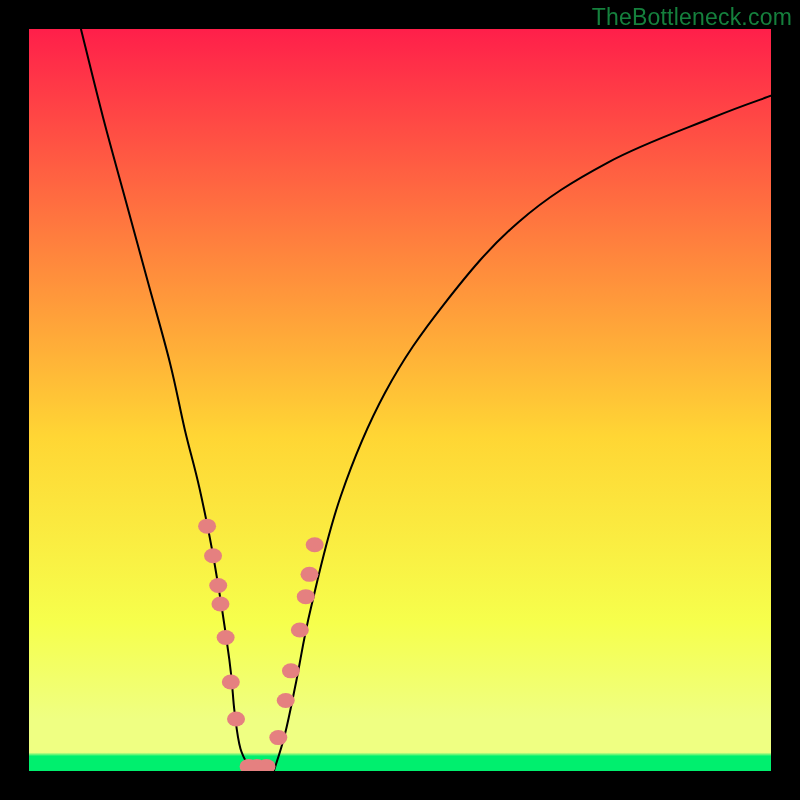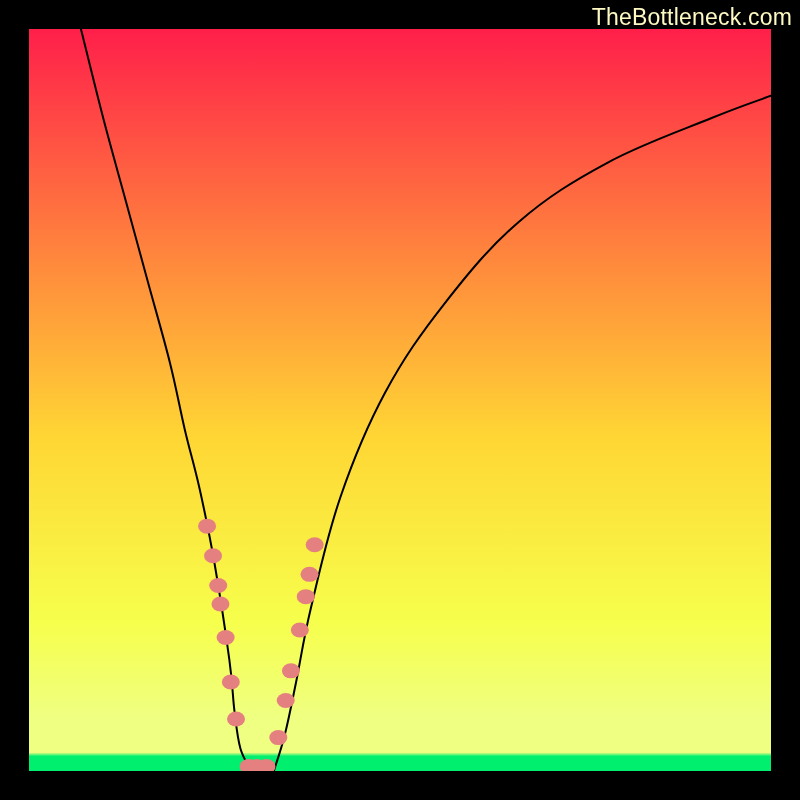--- a/index.html
+++ b/index.html
@@ -26,21 +26,21 @@
   }
   .plot-area svg {
     display: block;
     width: 742px;
     height: 742px;
   }
   .watermark {
     position: absolute;
     top: 4px;
     right: 8px;
-    color: #fef9c3;
+    color: #15803d;
     font-size: 23px;
     font-weight: 400;
     letter-spacing: 0.2px;
     user-select: none;
     text-align: center;
   }
 </style>
 </head>
 <body>
 

